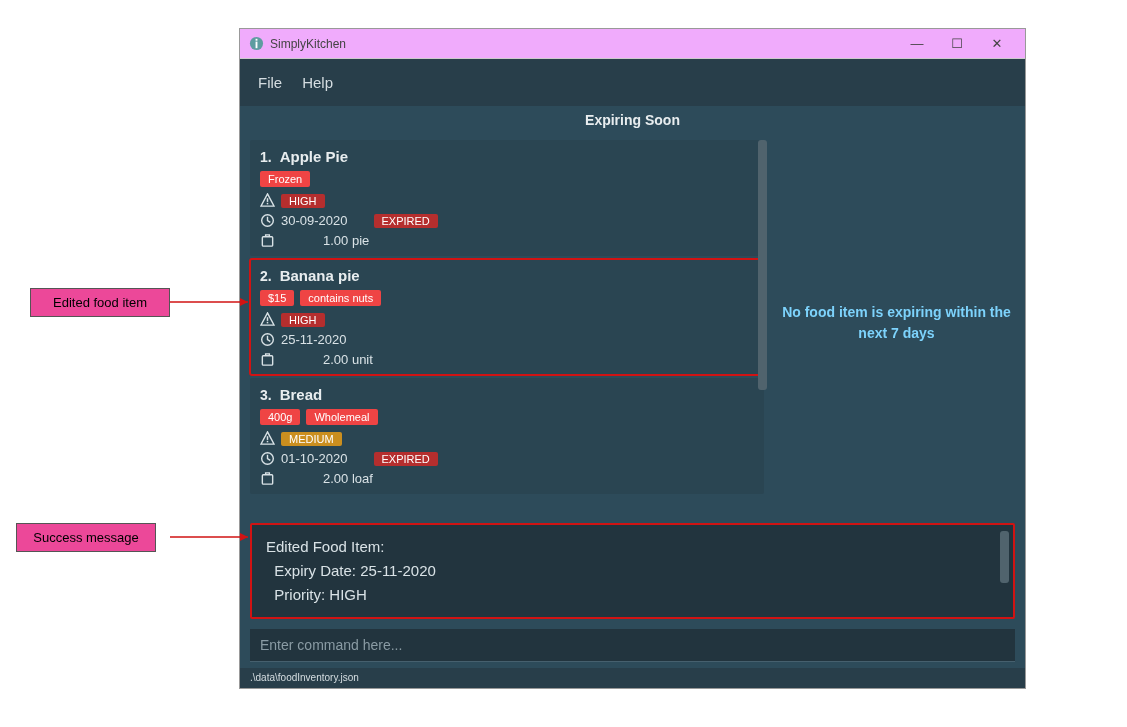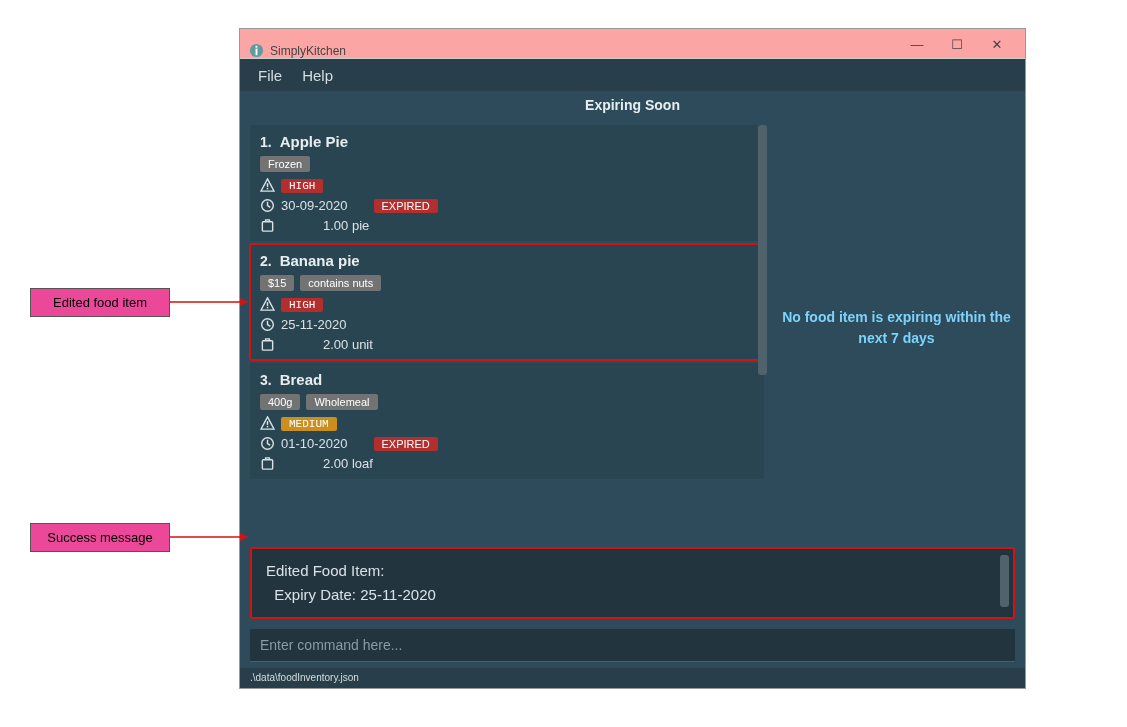--- a/index.html
+++ b/index.html
@@ -16,40 +16,40 @@
     top: 28px;
     width: 787px;
     height: 661px;
     border: 1px solid #999;
     background: #2d4b5a;
     display: flex;
     flex-direction: column;
   }
   .titlebar {
     height: 30px;
-    background: #fca5a5;
-    display: flex;
-    align-items: flex-end;
+    background: #f0abfc;
+    display: flex;
+    align-items: center;
     padding: 0 8px;
     border-bottom: 1px solid #ccc;
   }
   .titlebar-icon {
     width: 16px; height: 16px;
     margin-right: 6px;
     display: inline-flex; align-items: center; justify-content: center;
   }
   .titlebar-title { font-size: 12px; color: #444; flex: 1; }
   .win-controls { display: flex; gap: 0; }
   .win-btn {
     width: 40px; height: 28px;
     display: flex; align-items: center; justify-content: center;
     font-size: 13px; color: #444; cursor: pointer;
   }
   .menubar {
-    height: 32px;
+    height: 47px;
     background: #283e4a;
     display: flex;
     align-items: center;
     padding: 0 8px;
     gap: 0;
   }
   .menu-item {
     color: #d5dde1;
     font-size: 15px;
     padding: 6px 10px;
@@ -119,21 +119,21 @@
   .food-title-row {
     display: flex;
     align-items: baseline;
     gap: 8px;
     margin-bottom: 6px;
   }
   .food-index { font-size: 14px; font-weight: 600; color: #e8edef; }
   .food-name { font-size: 15px; font-weight: 700; color: #e8edef; }
   .tags-row { margin-bottom: 6px; display: flex; gap: 6px; flex-wrap: wrap; }
   .tag {
-    background: #737373;
+    background: #ef4444;
     color: #fff;
     font-size: 11px;
     padding: 2px 8px;
     border-radius: 2px;
   }
   .priority-row, .date-row, .qty-row {
     display: flex; align-items: center; gap: 6px; margin-bottom: 5px;
     font-size: 13px;
   }
   .qty-row { margin-bottom: 0; gap: 48px; }
@@ -141,21 +141,20 @@
     width: 15px; height: 15px;
     display: inline-flex; align-items: center; justify-content: center;
     color: #d9e2e6;
   }
   .priority-badge {
     background: #b52e2e;
     color: #fff;
     font-size: 11px;
     padding: 1px 8px;
     border-radius: 2px;
-    font-family: Liberation Mono, monospace;
   }
   .priority-badge.medium { background: #cb8f1f; }
   .expired-badge {
     background: #b52e2e;
     color: #fff;
     font-size: 11px;
     padding: 1px 8px;
     border-radius: 2px;
     margin-left: 20px;
   }
@@ -372,34 +371,35 @@
       <div class="scrollbar-v"></div>
     </div>
     <div class="expiring-col">
       <div class="expiring-msg">No food item is expiring within the next 7 days</div>
     </div>
   </div>
 
   <div class="result-panel">
     <div class="res-line">Edited Food Item:</div>
     <div class="res-line">  Expiry Date: 25-11-2020</div>
+    <div class="res-line">  Priority: HIGH</div>
     <div class="result-scroll"></div>
   </div>
 
   <div class="command-row">
     <input class="command-input" type="text" placeholder="Enter command here..." style="">
   </div>
 
   <div class="statusbar">.\data\foodInventory.json</div>
 
 </div>
 
 <div class="callout-box" style="left:30px; top:288px;">Edited food item</div>
 <svg style="position:absolute; left:170px; top:296px;" width="85" height="20">
   <line x1="0" y1="6" x2="78" y2="6" stroke="#d11313" stroke-width="1.5"></line>
   <polygon points="78,6 70,2 70,10" fill="#d11313"></polygon>
 </svg>
 
-<div class="callout-box" style="left:30px; top:523px;">Success message</div>
+<div class="callout-box" style="left:16px; top:523px;">Success message</div>
 <svg style="position:absolute; left:170px; top:531px;" width="85" height="20">
   <line x1="0" y1="6" x2="78" y2="6" stroke="#d11313" stroke-width="1.5"></line>
   <polygon points="78,6 70,2 70,10" fill="#d11313"></polygon>
 </svg>
 
 </body></html>

